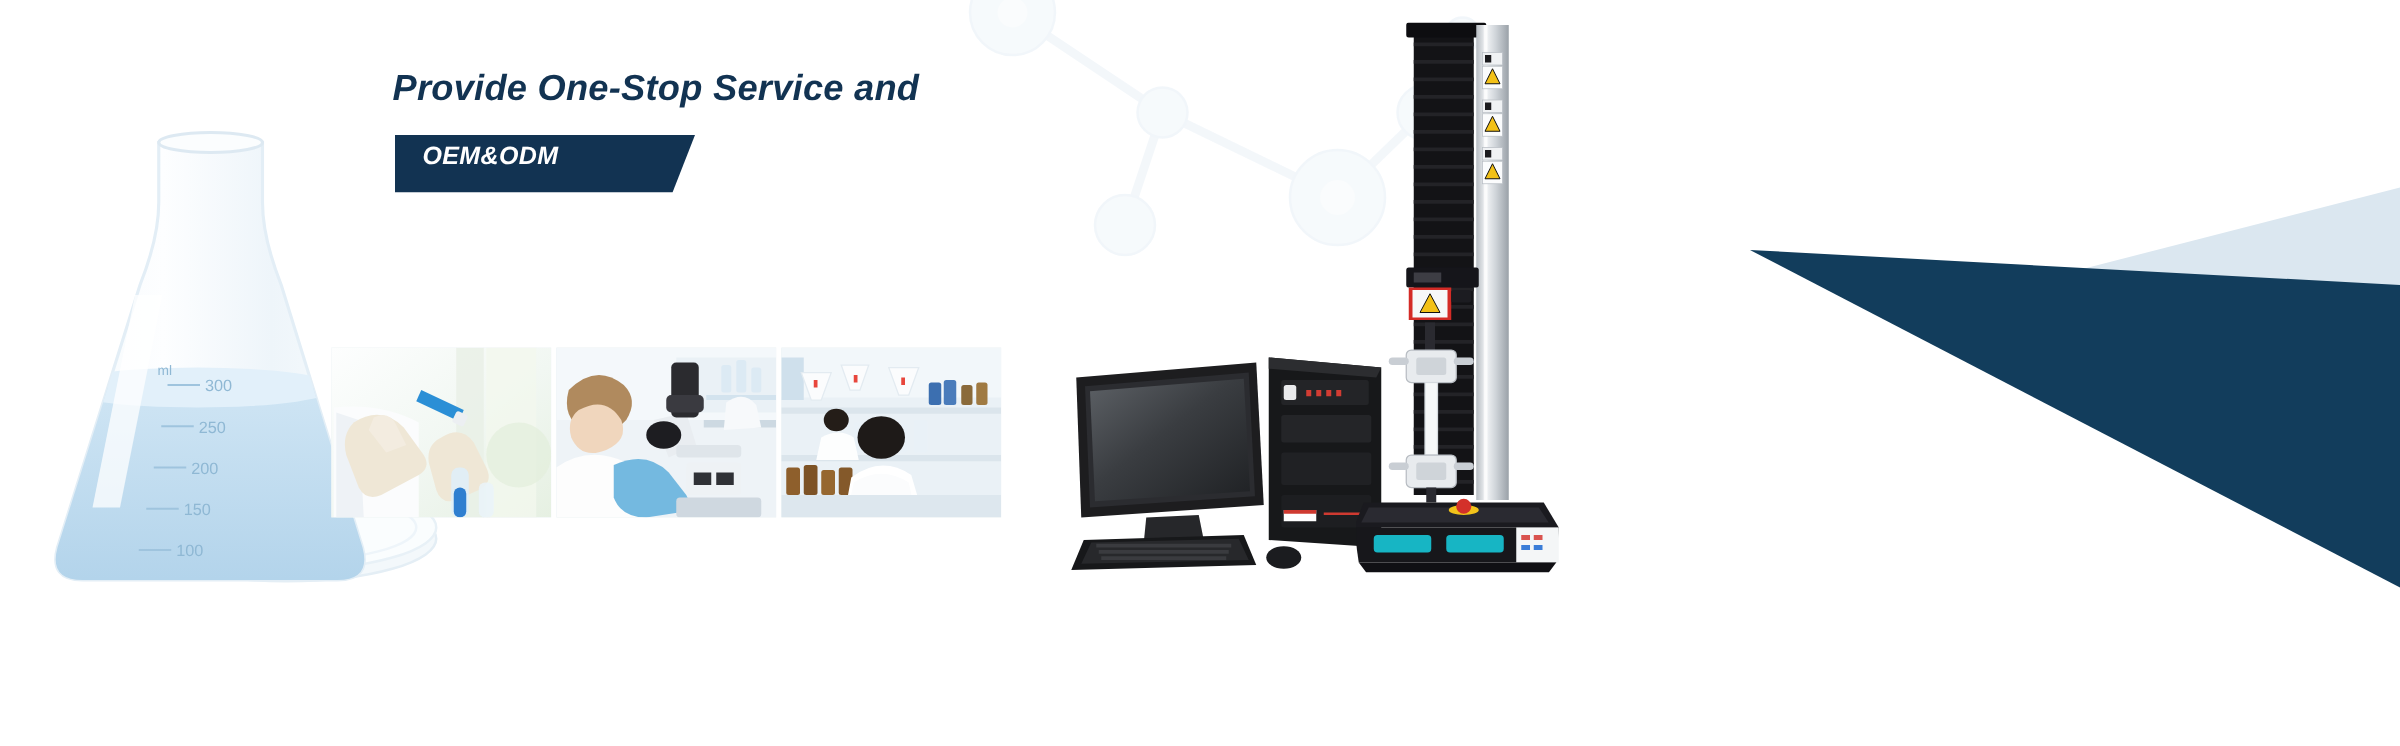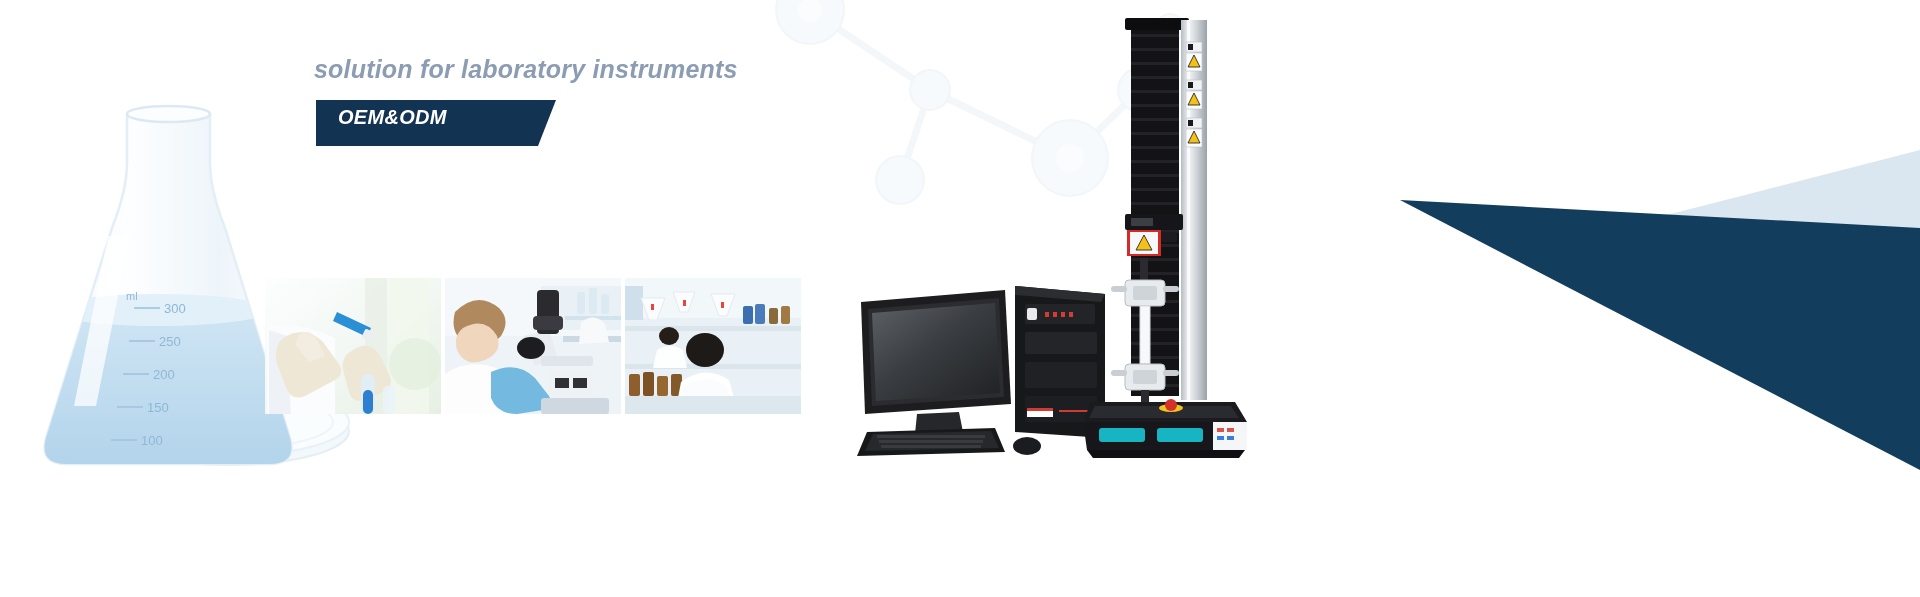--- a/index.html
+++ b/index.html
@@ -134,21 +134,21 @@
         <text x="53" y="326">150</text>
         <text x="47" y="359">100</text>
         <text x="32" y="214" font-size="11">ml</text>
       </g>
 
       <path d="M14,150 L-20,320 L2,320 L36,150 Z" fill="#ffffff" opacity=".75"></path>
     </g>
   </svg>
 
   <div class="copy">
-    <p class="subhead">solution for laboratory instruments</p>
+    <p class="headline">Provide One-Stop Service and</p>
     <div class="badge-wrap">
       <svg class="badge-shape" width="240" height="46" viewBox="0 0 240 46">
         <polygon points="0,0 240,0 222,46 0,46" fill="#123352"></polygon>
       </svg>
       <span class="badge-text">OEM&amp;ODM</span>
     </div>
   </div>
 
   <div class="thumbs">
 

